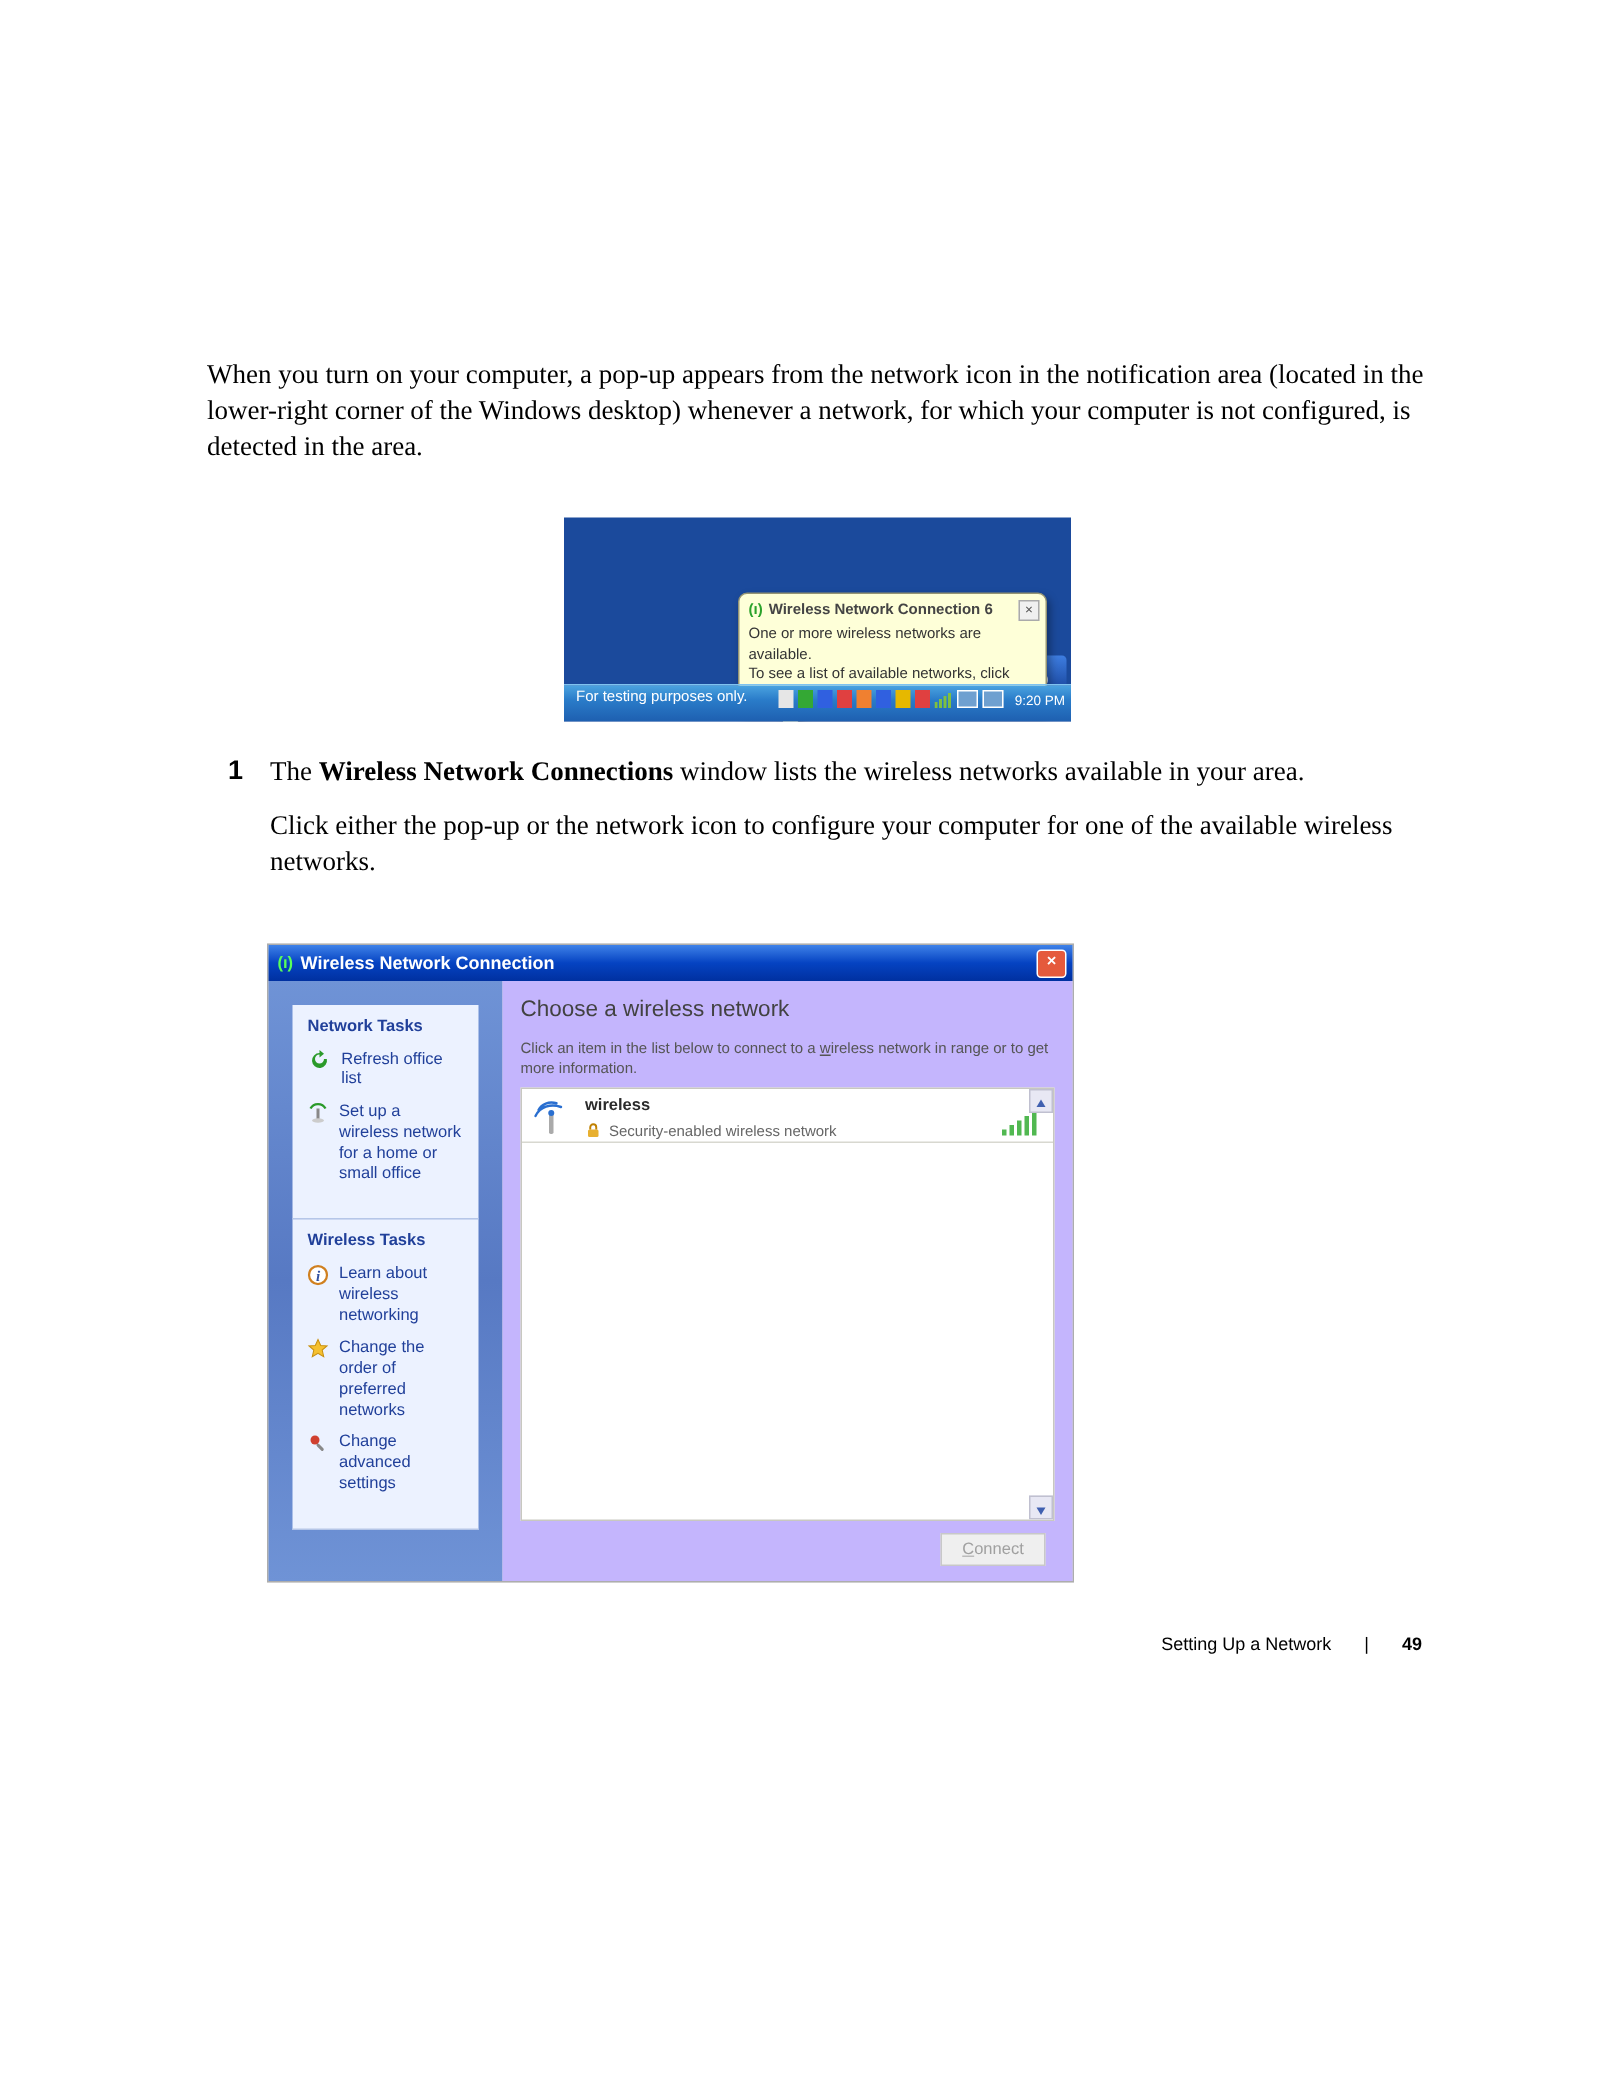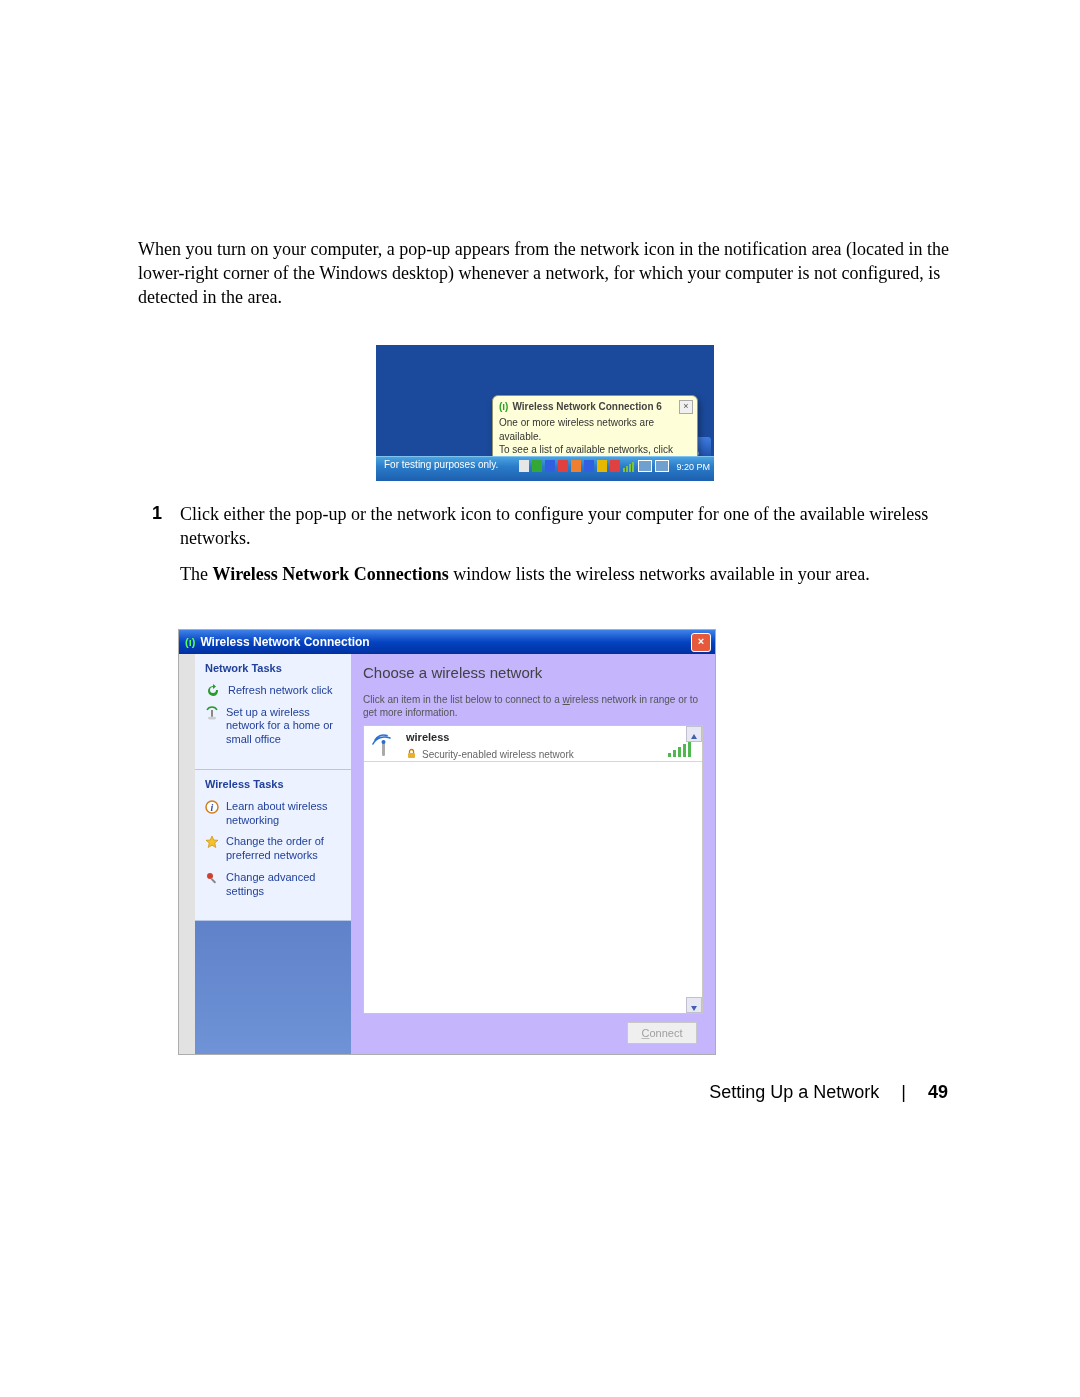--- a/index.html
+++ b/index.html
@@ -178,23 +178,22 @@
     border-radius: 3px;
     font: bold 11px/15px Arial;
     text-align: center;
     color: #fff;
   }
   .fig2 .content { display: flex; height: 400px; }
 
   .sidepane {
     width: 156px;
     background: linear-gradient(180deg, #6f93d6 0%, #5779c3 50%, #6f93d6 100%);
-    padding: 0;
-    box-sizing: border-box;
-    margin-left: 16px;
+    padding: 16px;
+    box-sizing: border-box;
   }
   .pane-box {
     background: #ecf2ff;
     margin: 0;
     padding: 8px 10px 14px 10px;
     border-bottom: 1px solid #b5c6e8;
   }
   .pane-box.first { }
   .pane-title {
     color: #21409a;
@@ -295,21 +294,21 @@
     padding: 0;
   }
   .connect-btn span { text-decoration: underline; text-decoration-color: #bbb; }
 
   
   .footer {
     position: absolute;
     right: 132px;
     bottom: 294px;
     font-family: Arial, Helvetica, sans-serif;
-    font-size: 18px;
+    font-size: 12px;
     display: flex;
     align-items: flex-end;
     gap: 22px;
     margin-left: 48px;
   }
   .footer .divider { color: #000; }
   .footer .pnum { font-weight: bold; }
 </style>
 </head>
 <body>
@@ -359,24 +358,24 @@
           <span class="ico-mon"></span>
           <span class="clock">9:20 PM</span>
         </div>
       </div>
     </div>
   </div>
 
   <div class="step">
     <div class="num">1</div>
     <div class="body">
-      <p>Click either the pop-up or the network icon to configure your computer for one of the available wireless networks.</p>
       <p>
         <span>The </span><b>Wireless Network Connections</b><span> window lists the wireless networks available in your area.</span>
       </p>
+      <p>Click either the pop-up or the network icon to configure your computer for one of the available wireless networks.</p>
     </div>
   </div>
 
   <div class="fig2-wrap">
     <div class="fig2">
       <div class="titlebar">
         <span class="wifi-ic">(ı)</span>
         <span>Wireless Network Connection</span>
         <div class="win-close">×</div>
       </div>
@@ -385,21 +384,21 @@
         <div class="sidepane">
           <div class="pane-box first">
             <div class="pane-title">Network Tasks</div>
 
             <div class="task">
               <span class="ticon">
                 <svg width="14" height="14" viewBox="0 0 14 14">
                     <path d="M7 2a5 5 0 1 0 4.9 4H10a3 3 0 1 1-3-3v2l3-2.5L7 0v2z" fill="#2a9a2a"></path>
                   </svg>
               </span>
-              <span>Refresh network click</span>
+              <span>Refresh office list</span>
             </div>
 
             <div class="task">
               <span class="ticon">
                 <svg width="14" height="14" viewBox="0 0 14 14">
                     <path d="M2 4c1-2 3-3 5-3s4 1 5 3" fill="none" stroke="#2a9a2a" stroke-width="1.5"></path>
                     <rect x="6" y="4" width="2" height="8" fill="#888"></rect>
                     <ellipse cx="7" cy="12" rx="4" ry="1.5" fill="#ccc"></ellipse>
                   </svg>
               </span>

